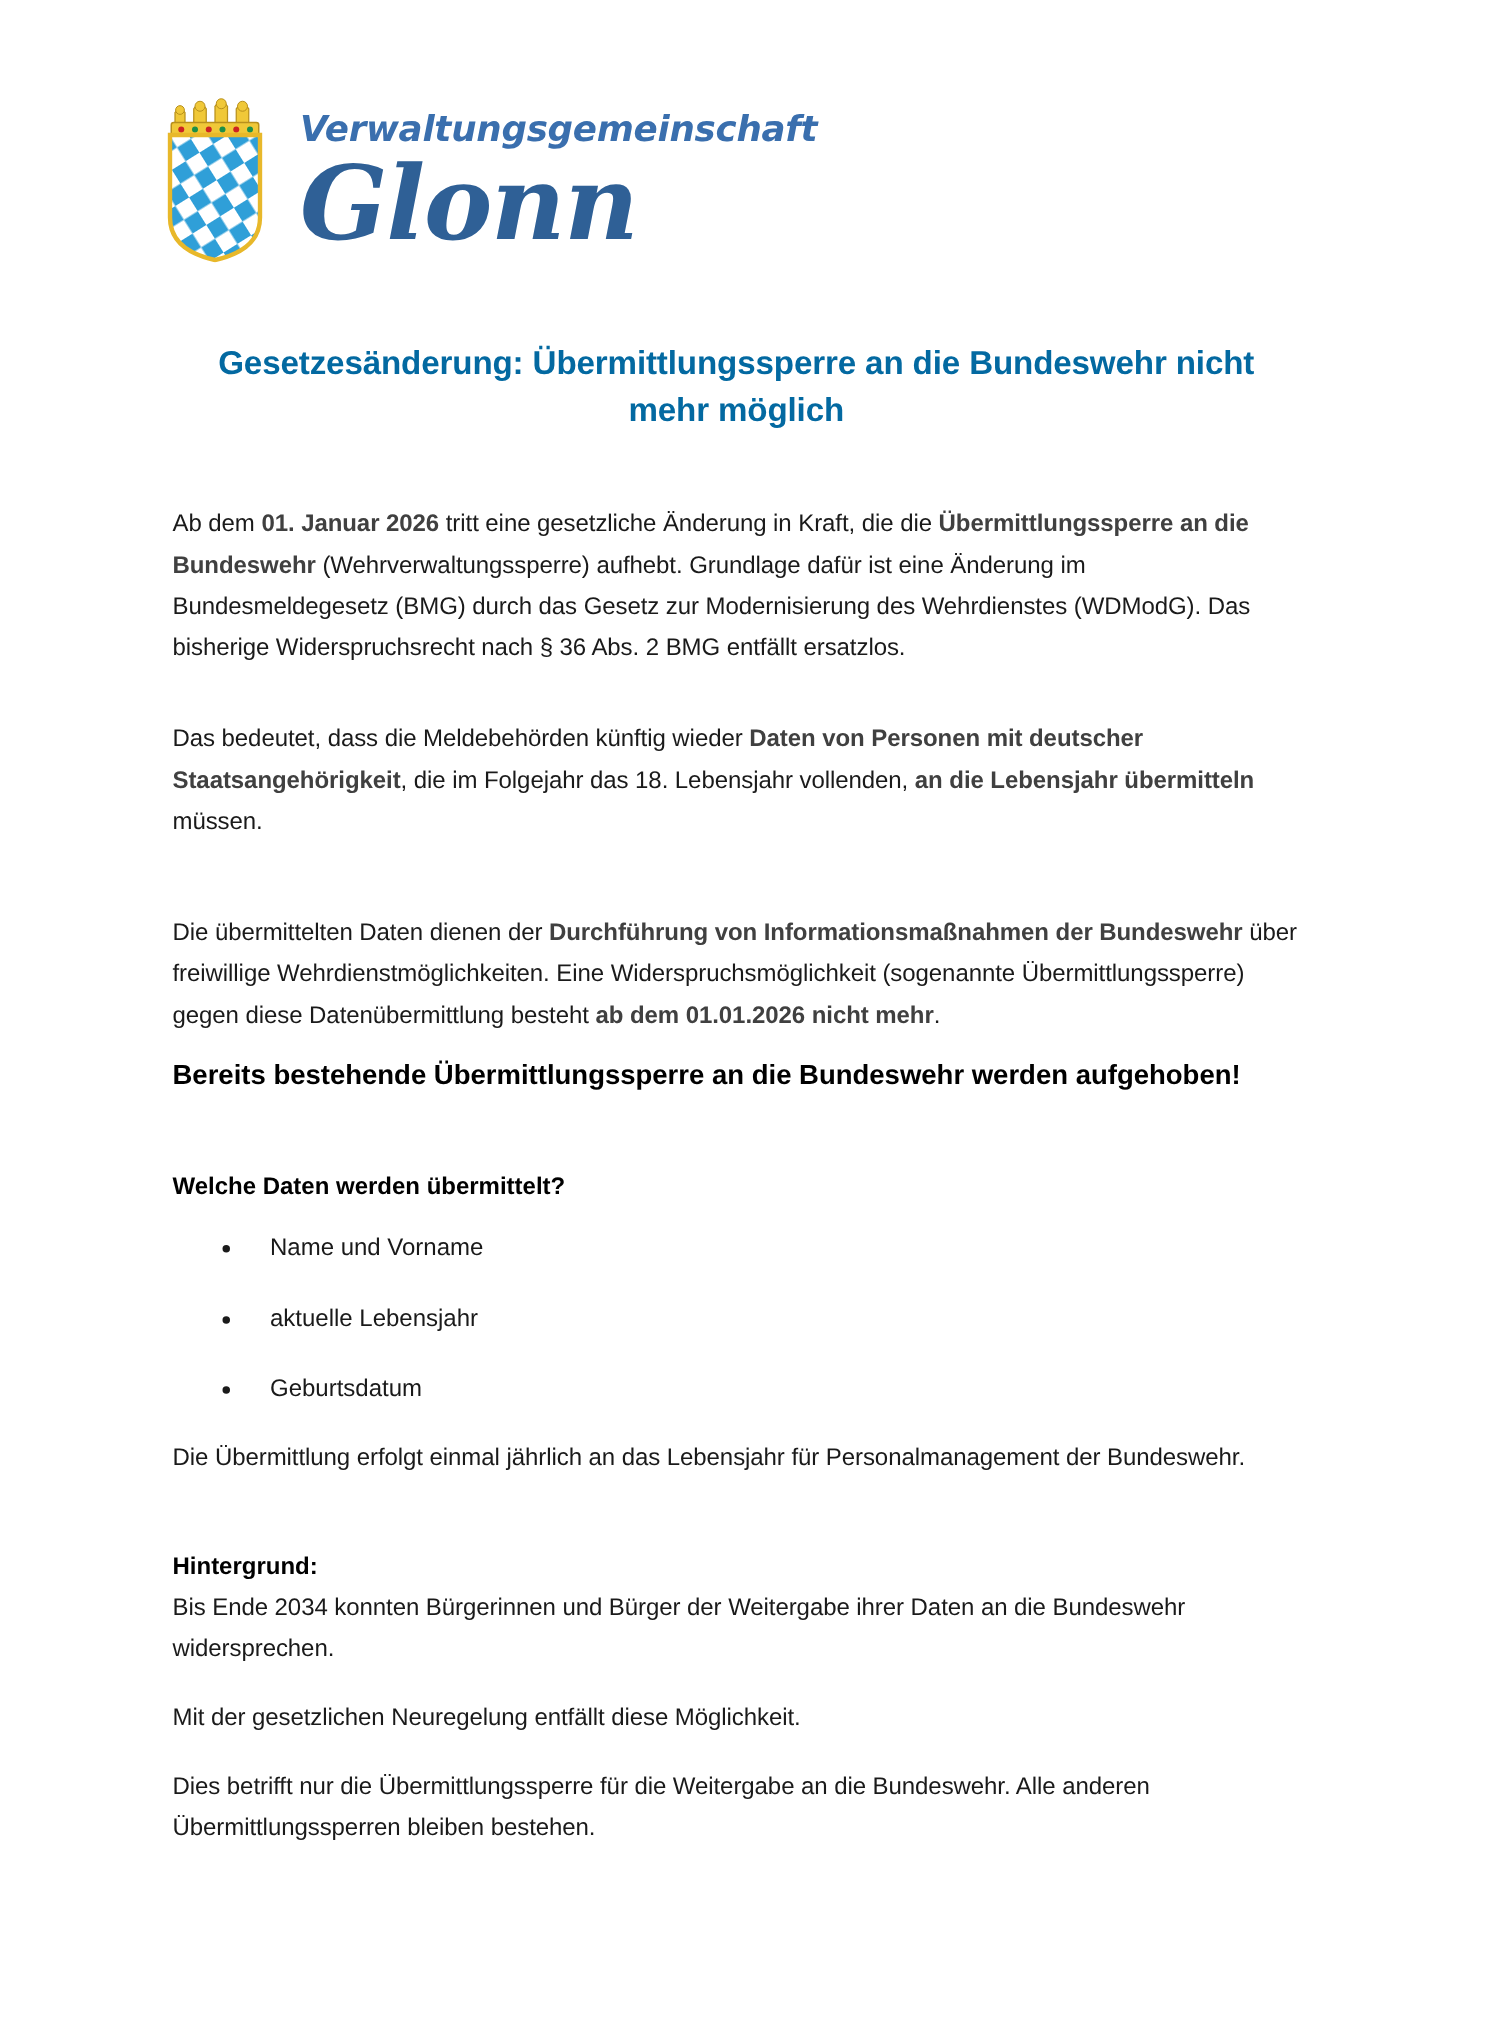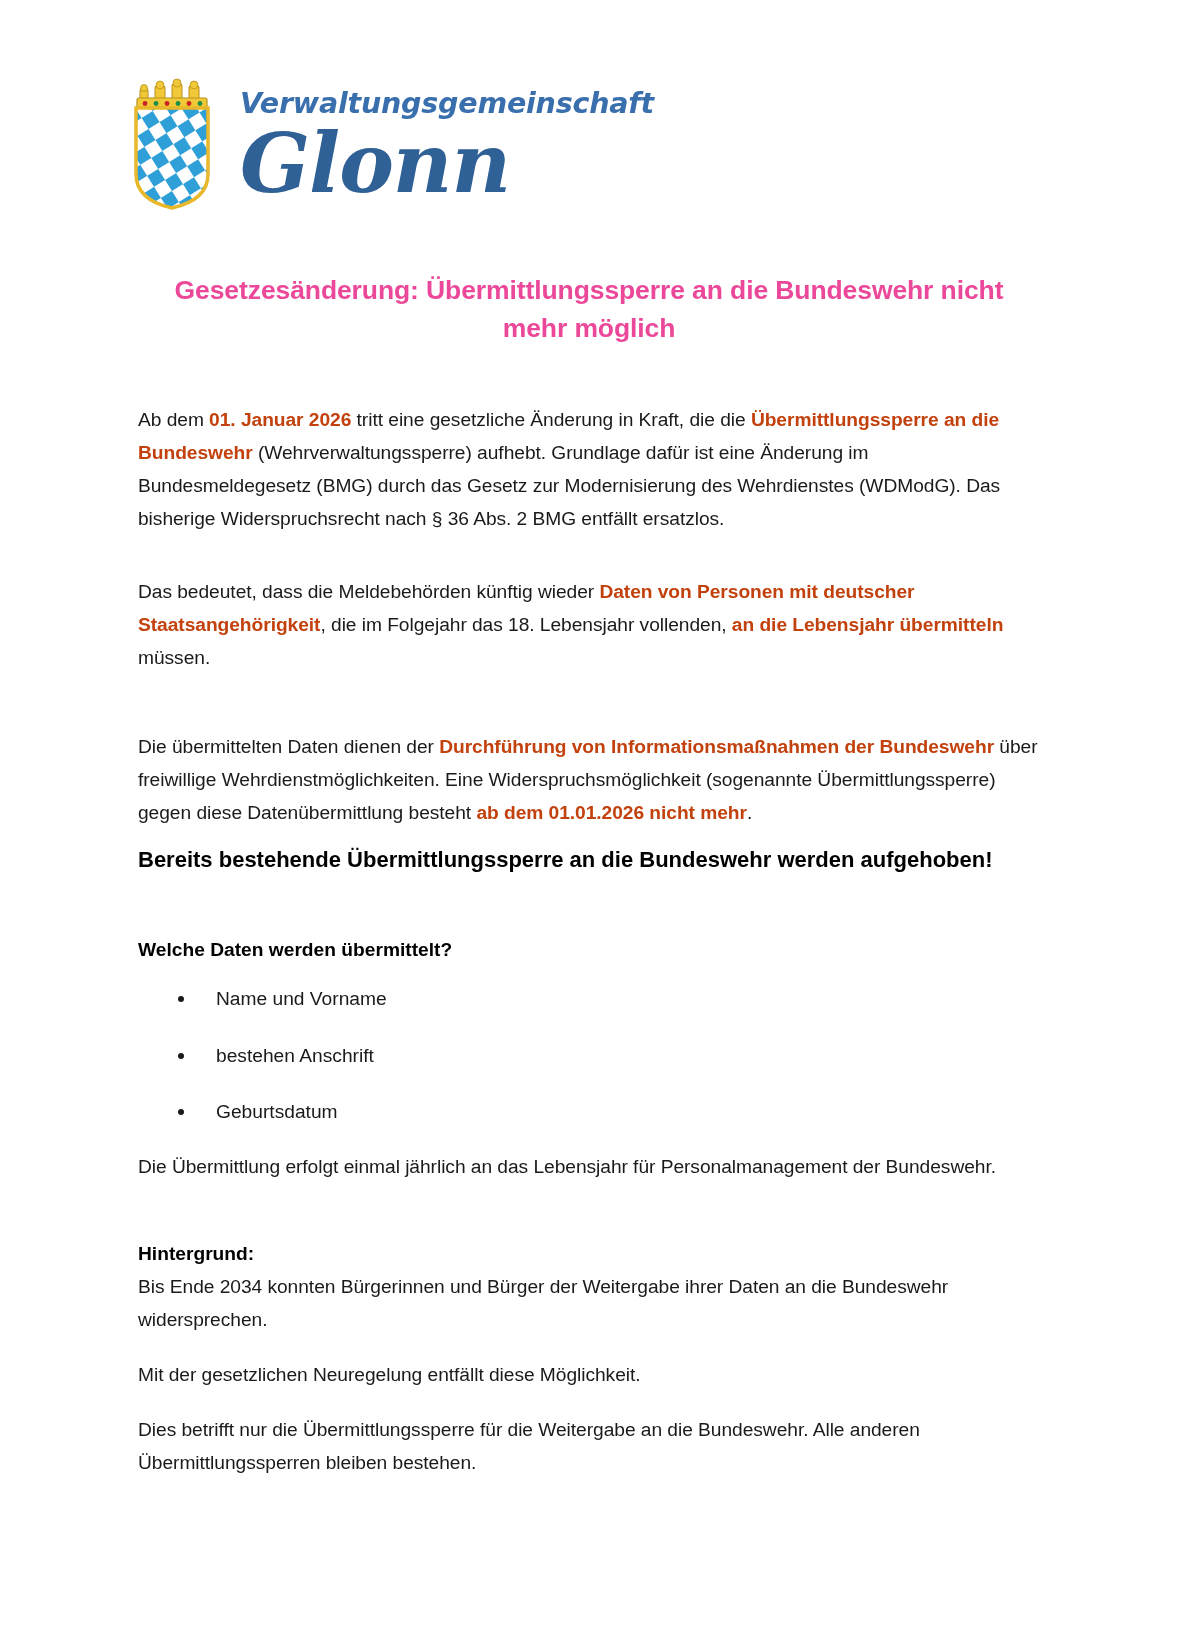--- a/index.html
+++ b/index.html
@@ -73,40 +73,40 @@
 
   h1.doc-title {
     font-family: "Liberation Sans", sans-serif;
     font-size: 26.5px;
     font-weight: bold;
     line-height: 1.42;
     text-align: center;
     margin: 62px 0 0 0;
     padding: 0 8px;
     letter-spacing: -0.1px;
-    color: #ec4899;
+    color: #0369a1;
   }
 
   p.body-text {
     font-family: "Liberation Sans", sans-serif;
     font-size: 19.2px;
     line-height: 1.72;
     color: #1a1a1a;
     margin: 0;
     letter-spacing: -0.05px;
   }
 
   .gap-lg { height: 56px; }
   .gap-md { height: 40px; }
   .gap-sm { height: 22px; }
   .gap-xs { height: 12px; }
 
   p.body-text b, p.body-text strong {
     font-weight: bold;
-    color: #c2410c;
+    color: #404040;
   }
 
   .emphasis-line {
     font-family: "Liberation Sans", sans-serif;
     font-size: 22px;
     line-height: 1.72;
     font-weight: bold;
     color: #000;
     margin: 0;
   }
@@ -223,21 +223,21 @@
 
     <p class="subhead">Welche Daten werden übermittelt?</p>
 
     <ul class="data-list">
       <li>
         <span class="bullet-dot"></span>
         <span>Name und Vorname</span>
       </li>
       <li>
         <span class="bullet-dot"></span>
-        <span>bestehen Anschrift</span>
+        <span>aktuelle Lebensjahr</span>
       </li>
       <li>
         <span class="bullet-dot"></span>
         <span>Geburtsdatum</span>
       </li>
     </ul>
 
     <div class="gap-sm"></div>
 
     <p class="body-text">Die Übermittlung erfolgt einmal jährlich an das Lebensjahr für Personalmanagement der Bundeswehr.</p>

